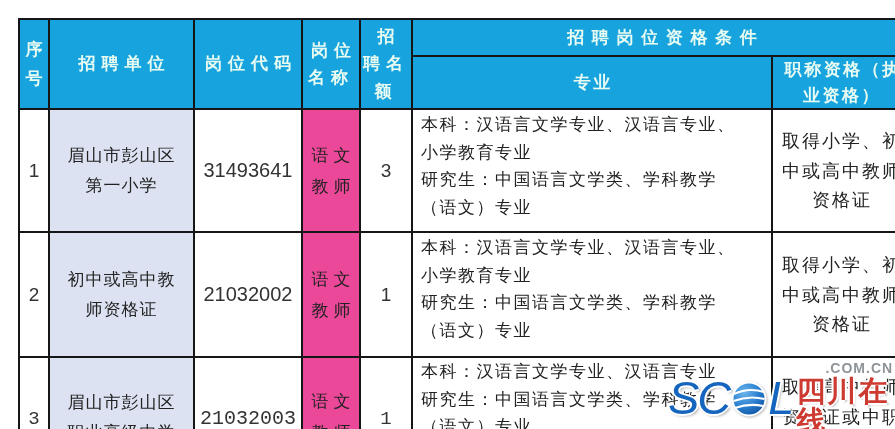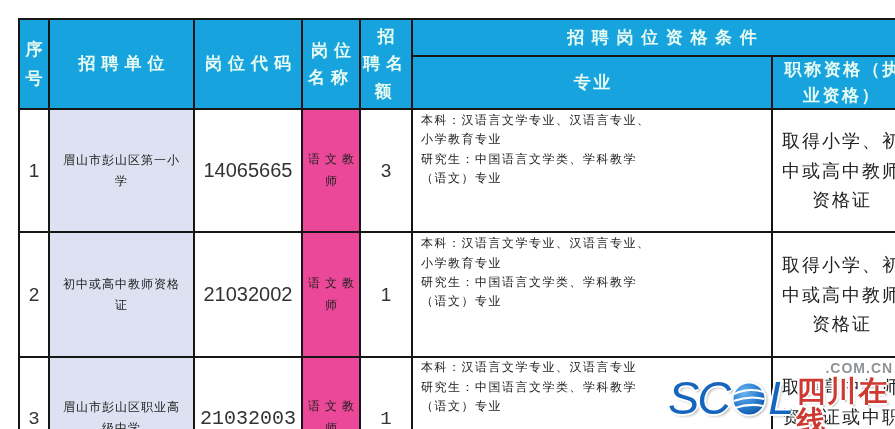--- a/index.html
+++ b/index.html
@@ -30,21 +30,21 @@
     text-align:center;
     vertical-align:middle;
   }
   th.group-hd { letter-spacing:0.45em; text-indent:0.45em; height:37px; }
   th.tall-hd  { letter-spacing:0.35em; text-indent:0.35em; line-height:1.6; }
   th.no-hd    { letter-spacing:0; text-indent:0; line-height:1.7; padding:0 4px; }
   th.sub-hd   { height:53px; letter-spacing:0.15em; text-indent:0.15em; line-height:1.5; padding:0 4px; }
   
   .job-table td {
     color:#222222;
-    font-size:12px;
+    font-size:17px;
     vertical-align:middle;
     text-align:center;
   }
   td.num-cell   { font-family:"Liberation Sans","DejaVu Sans",sans-serif; font-size:19px; color:#333; }
   td.code-cell  { font-family:"Liberation Sans","DejaVu Sans",sans-serif; font-size:20px; color:#333; }
   td.unit-cell  { background:#dce2f1; text-align:center; padding:0 10px; line-height:1.75; letter-spacing:1px; }
   td.post-cell  { background:#ec4899; letter-spacing:5px; line-height:1.8; padding-left:5px; }
   td.major-cell { vertical-align:top; text-align:left; padding:1px 8px 0 8px; line-height:1.62; letter-spacing:1.5px; white-space:pre-line; }
   td.title-cell { padding:16px 6px; line-height:1.65; letter-spacing:2px; font-size:18px; }
   .r1 td { height:115px; }
@@ -115,21 +115,21 @@
       </tr>
       <tr>
         <th class="sub-hd">专业</th>
         <th class="sub-hd">职称资格（执业资格）</th>
       </tr>
     </thead>
     <tbody>
       <tr class="r1">
         <td class="num-cell">1</td>
         <td class="unit-cell">眉山市彭山区第一小学</td>
-        <td class="code-cell">14065665</td>
+        <td class="code-cell">31493641</td>
         <td class="post-cell">语文教师</td>
         <td class="num-cell">3</td>
         <td class="major-cell">本科：汉语言文学专业、汉语言专业、
 小学教育专业
 研究生：中国语言文学类、学科教学
 （语文）专业</td>
         <td class="title-cell">取得小学、初中或高中教师资格证</td>
       </tr>
       <tr class="r2">
         <td class="num-cell">2</td>

